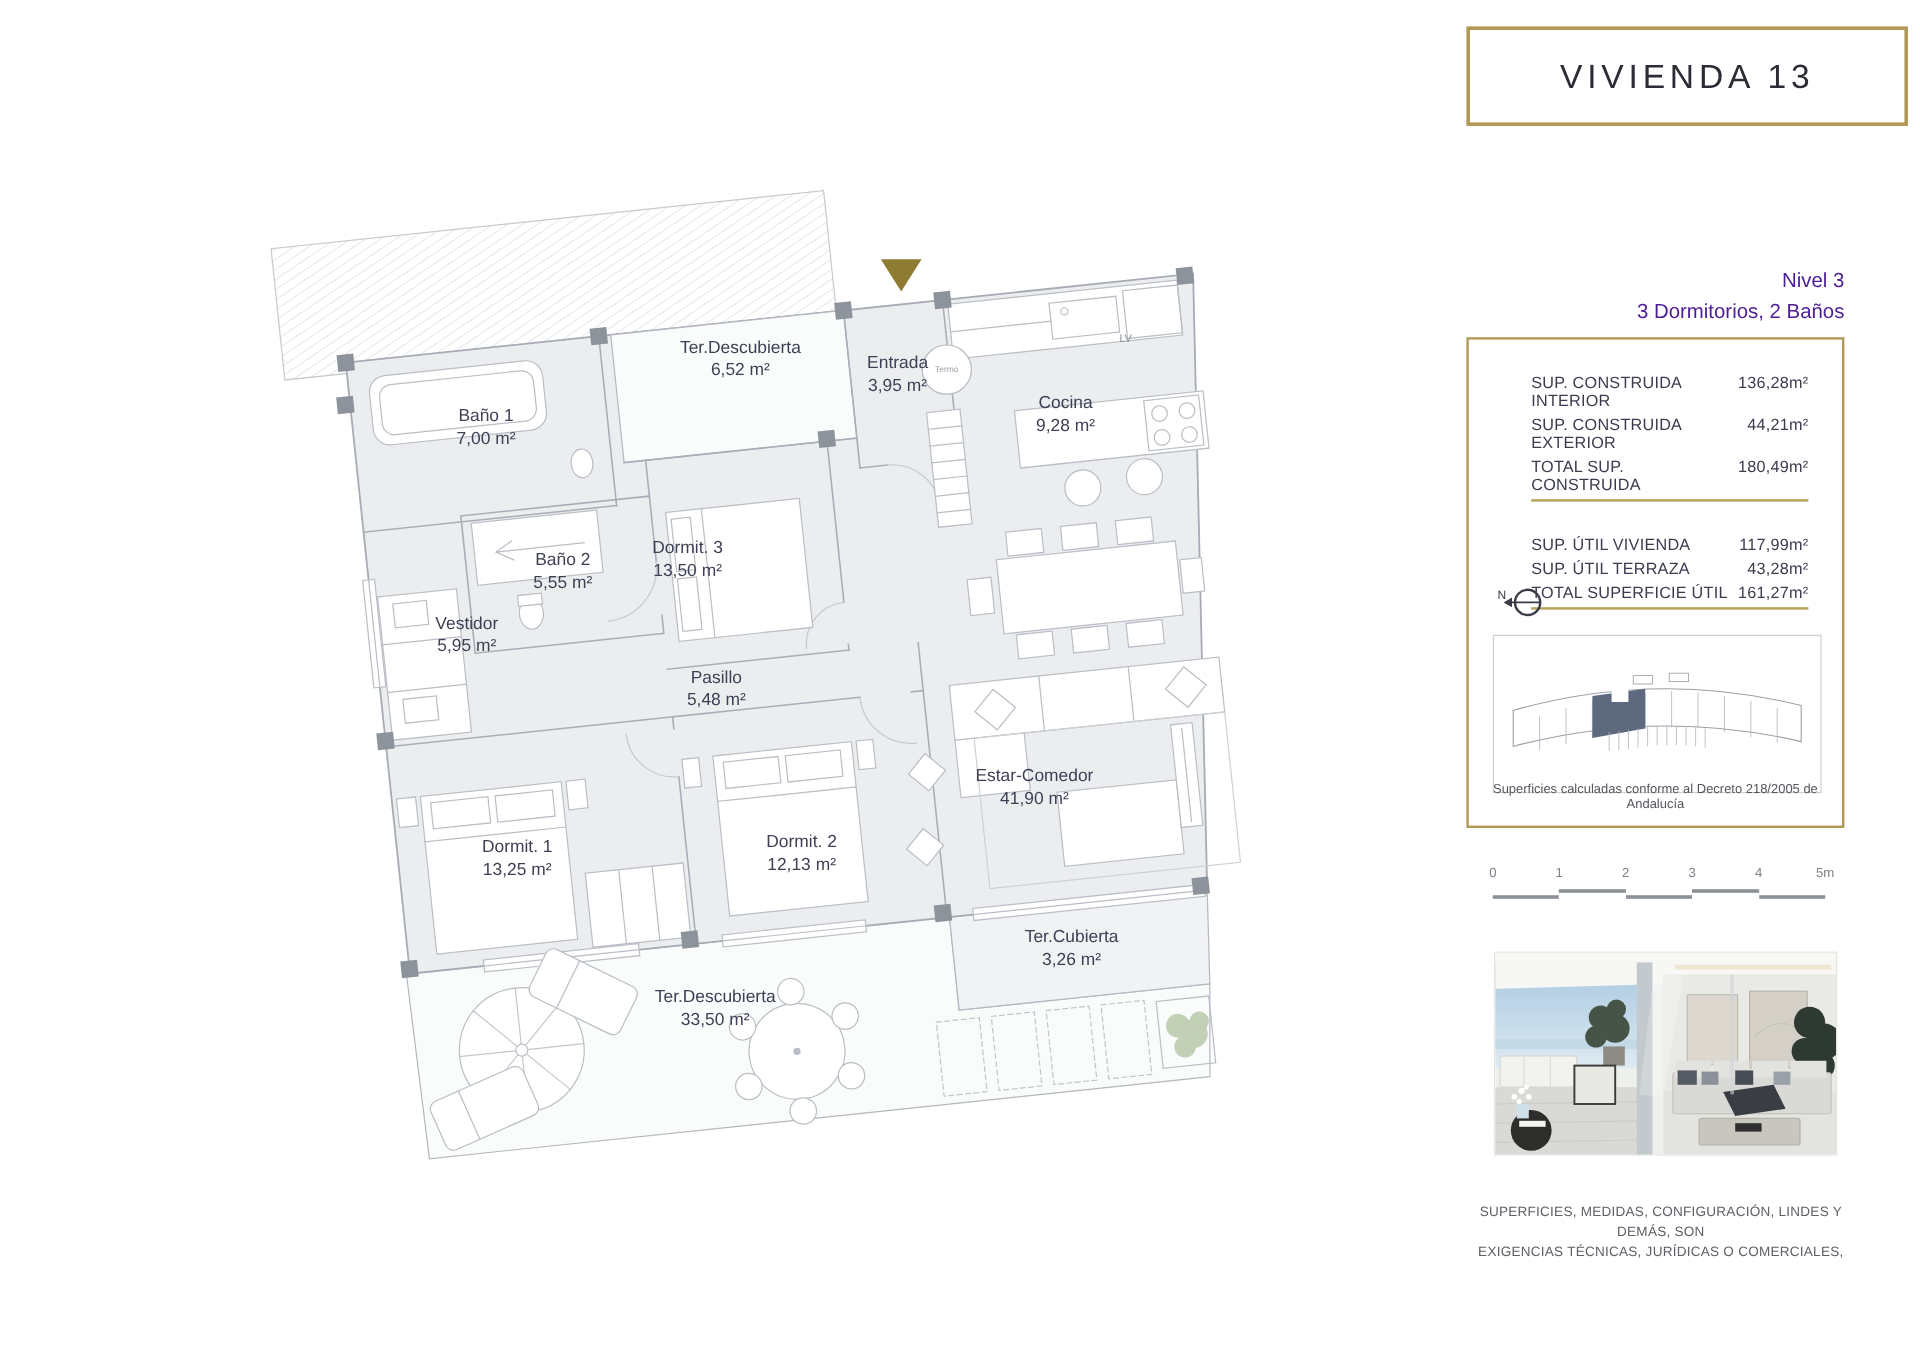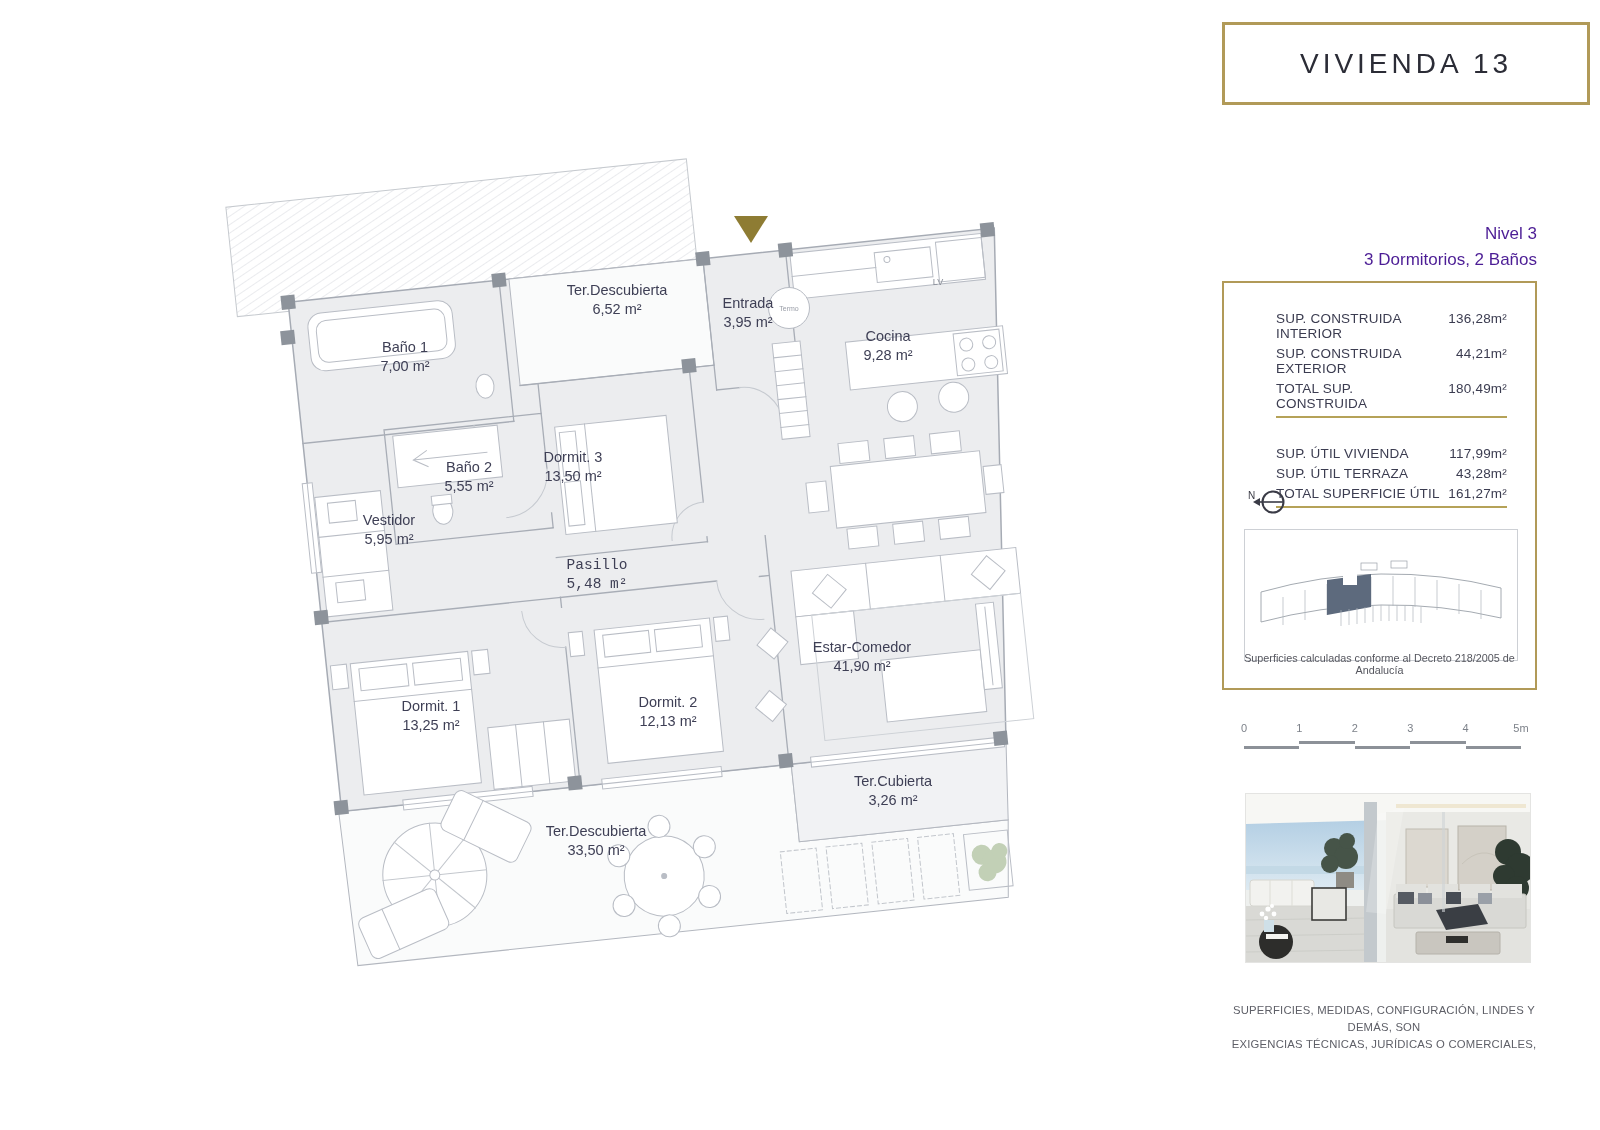--- a/index.html
+++ b/index.html
@@ -262,21 +262,21 @@
     <div>5,55 m²</div>
   </div>
 <div class="room-label" style="left:573px; top:467px;">
   <div>Dormit. 3</div>
     <div>13,50 m²</div>
   </div>
 <div class="room-label" style="left:389px; top:530px;">
   <div>Vestidor</div>
     <div>5,95 m²</div>
   </div>
-<div class="room-label" style="left:597px; top:575px;font-family:Liberation Mono, monospace;">
+<div class="room-label" style="left:597px; top:575px;">
   <div>Pasillo</div>
     <div>5,48 m²</div>
   </div>
 <div class="room-label" style="left:862px; top:657px;">
   <div>Estar-Comedor</div>
     <div>41,90 m²</div>
   </div>
 <div class="room-label" style="left:431px; top:716px;">
   <div>Dormit. 1</div>
     <div>13,25 m²</div>

